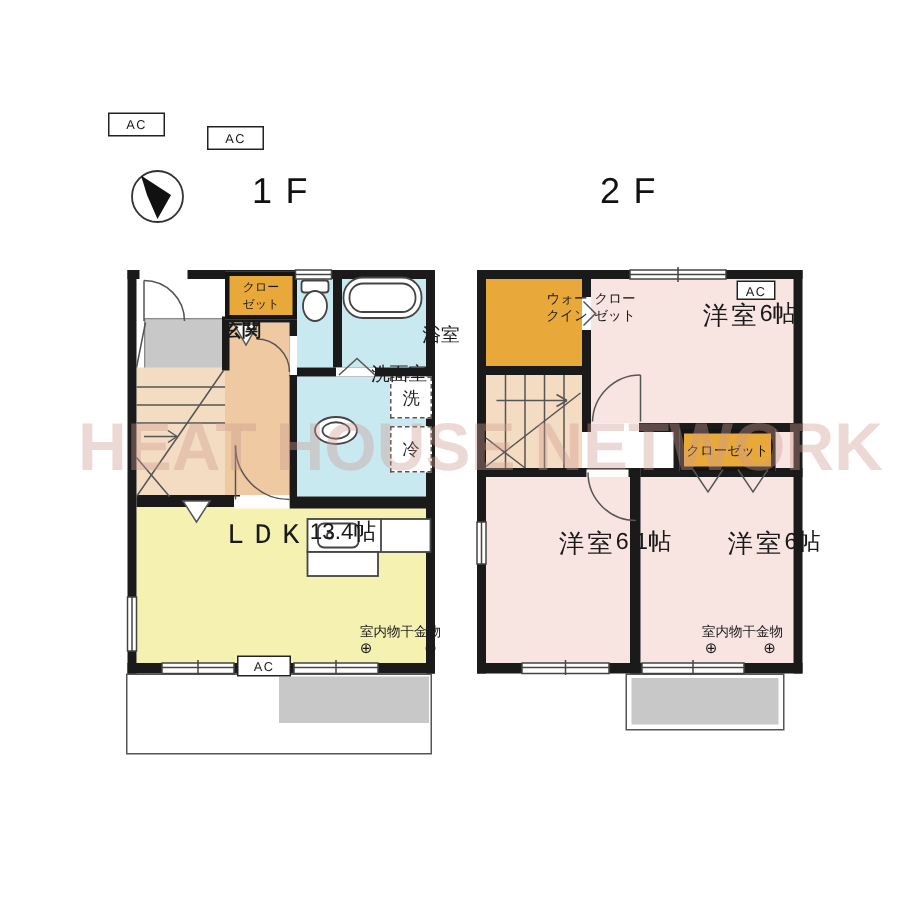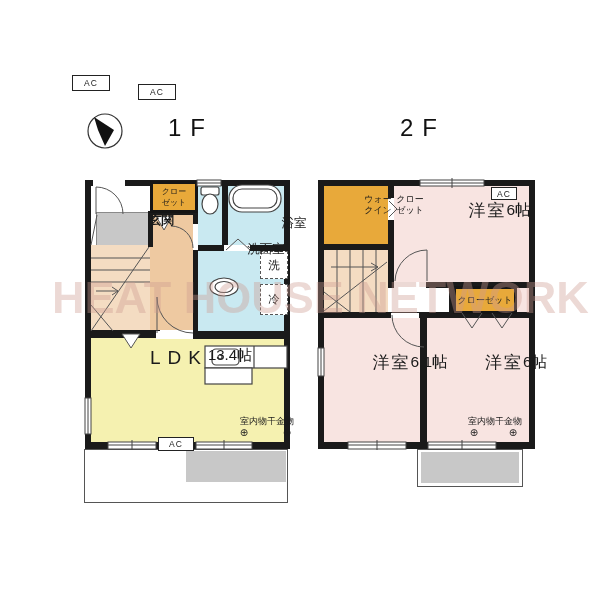--- a/index.html
+++ b/index.html
@@ -192,21 +192,21 @@
       <span>洗</span>
     </div>
   <div class="dashbox" style="left:260px;top:284px;width:26px;height:29px;">
       <span>冷</span>
     </div>
 
   <div class="lbl" style="left:97px;top:213px;width:53px;height:34px;font-size:12.5px;font-weight:bold;">玄関</div>
   <div class="lbl" style="left:228px;top:216px;width:56px;height:22px;font-size:12.5px;">浴室</div>
   <div class="lbl" style="left:198px;top:242px;width:60px;height:18px;font-size:12.5px;">洗面室</div>
   <div class="lbl" style="left:108px;top:346px;width:110px;height:52px;">
-    <span style="font-size:19px;letter-spacing:7px;">LDK</span>
+    <span style="font-size:19px;letter-spacing:7px;font-family:Liberation Mono, monospace;">LDK</span>
     <span style="font-size:15px;">13.4帖</span>
   </div>
   <div class="lbl" style="left:188px;top:416px;width:82px;height:12px;font-size:9px;">室内物干金物</div>
   <div class="lbl" style="left:200px;top:427px;width:12px;height:12px;font-size:10px;">⊕</div>
   <div class="lbl" style="left:243px;top:427px;width:12px;height:12px;font-size:10px;">⊕</div>
   <div class="acbox" style="left:158px;top:437px;width:34px;height:12px;">
       <span>AC</span>
     </div>
 
   <div class="lbl" style="left:324px;top:194px;width:64px;height:34px;font-size:9px;">

